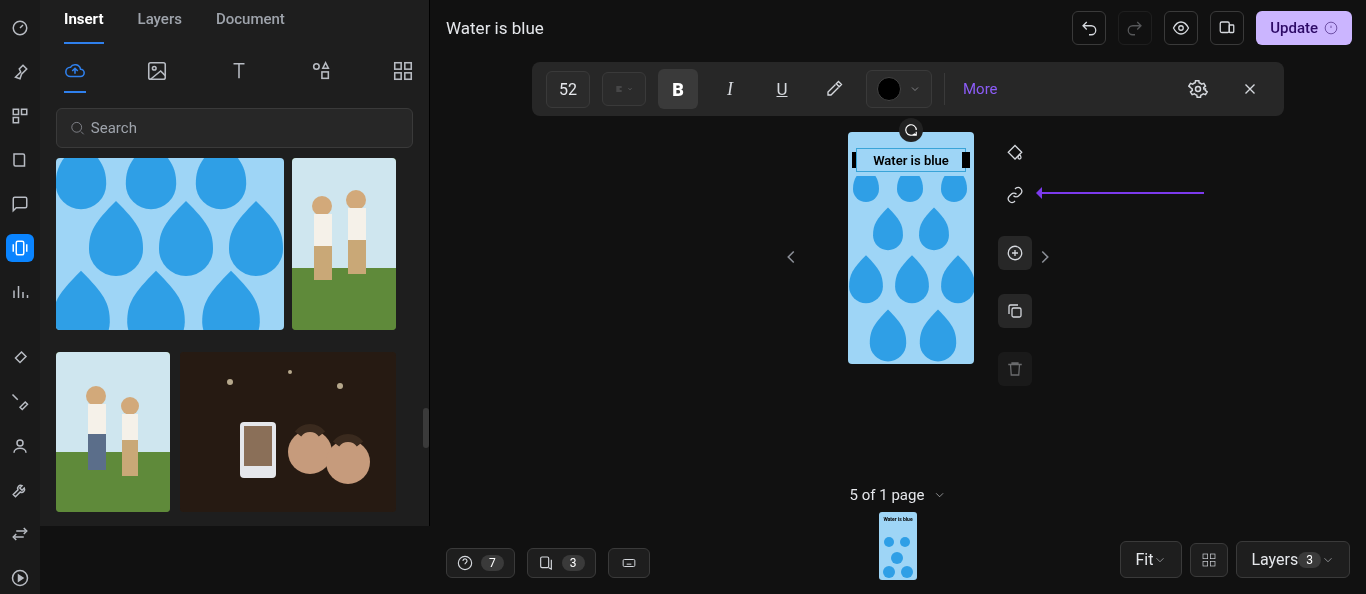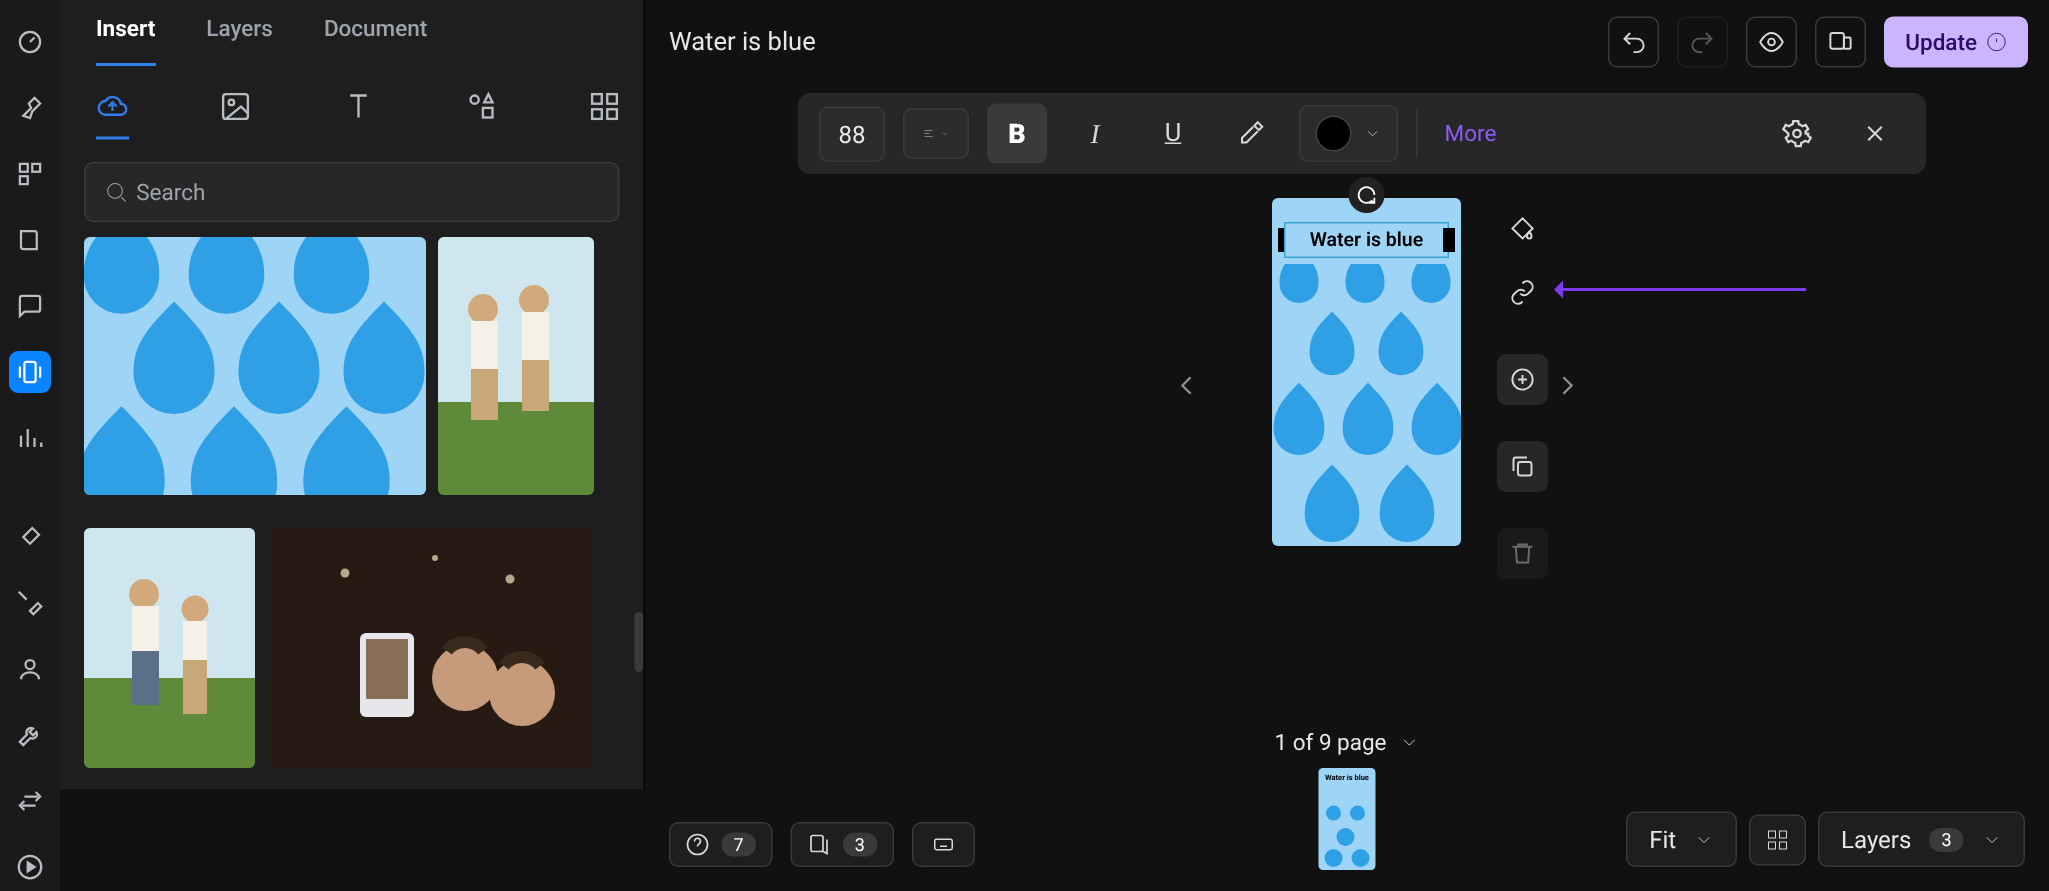--- a/index.html
+++ b/index.html
@@ -88,21 +88,21 @@
   .page-ind svg { stroke:#e5e7eb; fill:none;}
   .thumb { position: absolute; left: 50%; transform: translateX(-50%); top: 456px; width: 38px; height: 68px; background:#9ed5f6; border-radius:3px; display:flex; flex-direction:column; align-items:center;}
   .thumb-title { font-size: 5px; color:#000; padding-top:4px; font-weight:bold;}
 
   .bottom-bar { position: absolute; left: 446px; bottom: 16px; display:flex; gap:12px;}
   .bb-group { display:flex; align-items:center; gap:8px; border:1px solid #3a3a3a; border-radius:6px; padding: 6px 10px; background:#1e1e1e;}
   .bb-group svg { stroke:#d6d9de; fill:none; stroke-width:1.7;}
   .badge { background:#3a3a3a; color:#fff; border-radius:10px; font-size:12px; padding:1px 8px;}
 
   .br-controls { position:absolute; right: 16px; bottom: 16px; display:flex; align-items:center; gap:8px;}
-  .br-sel { display:flex; align-items:center; gap:12px; border:1px solid #3a3a3a; border-radius:6px; padding: 8px 14px; background:#1e1e1e; cursor:pointer;text-align:center;}
+  .br-sel { display:flex; align-items:center; gap:0; border:1px solid #3a3a3a; border-radius:6px; padding: 8px 14px; background:#1e1e1e; cursor:pointer;text-align:center;}
   .br-sel svg { stroke:#d6d9de; fill:none;}
 </style>
 </head>
 <body>
 
 <div class="icon-rail">
   <div class="rail-item">
       <svg width="18" height="18" viewBox="0 0 24 24">
         <circle cx="12" cy="12" r="9"></circle>
         <path d="M12 12l4-4"></path>
@@ -333,21 +333,21 @@
         <svg width="14" height="14" viewBox="0 0 24 24">
           <circle cx="12" cy="12" r="10"></circle>
           <path d="M12 8v4M12 16h0"></path>
         </svg>
       </button>
   </div>
 </div>
 
 <div class="toolbar">
   <div class="sel size">
-      <span>88</span>
+      <span>52</span>
     </div>
   <div class="sel" style="width:44px;gap:4px">
       <svg width="16" height="16" viewBox="0 0 24 24">
         <path d="M4 6h16M4 12h10M4 18h16"></path>
       </svg>
       <svg width="12" height="12" viewBox="0 0 24 24">
         <path d="M6 9l6 6 6-6"></path>
       </svg>
     </div>
   <div class="tool-btn active">
@@ -467,21 +467,21 @@
           <path d="M3 6h18M8 6V4h8v2M6 6l1 14h10l1-14"></path>
         </svg>
       </div>
   </div>
   <div class="nav-arrow right"><svg width="22" height="22" viewBox="0 0 24 24">
         <path d="M9 18l6-6-6-6"></path>
       </svg></div>
   <div class="arrow-annot"></div>
 
   <div class="page-ind">
-      <span>1 of 9 page</span>
+      <span>5 of 1 page</span>
       <svg width="14" height="14" viewBox="0 0 24 24">
         <path d="M6 9l6 6 6-6"></path>
       </svg>
     </div>
   <div class="thumb">
     <div class="thumb-title">Water is blue</div>
     <svg viewBox="0 0 38 58" width="38" height="58">
         <g fill="#2f9fe6">
           <circle cx="10" cy="20" r="5"></circle>
           <circle cx="26" cy="20" r="5"></circle>

